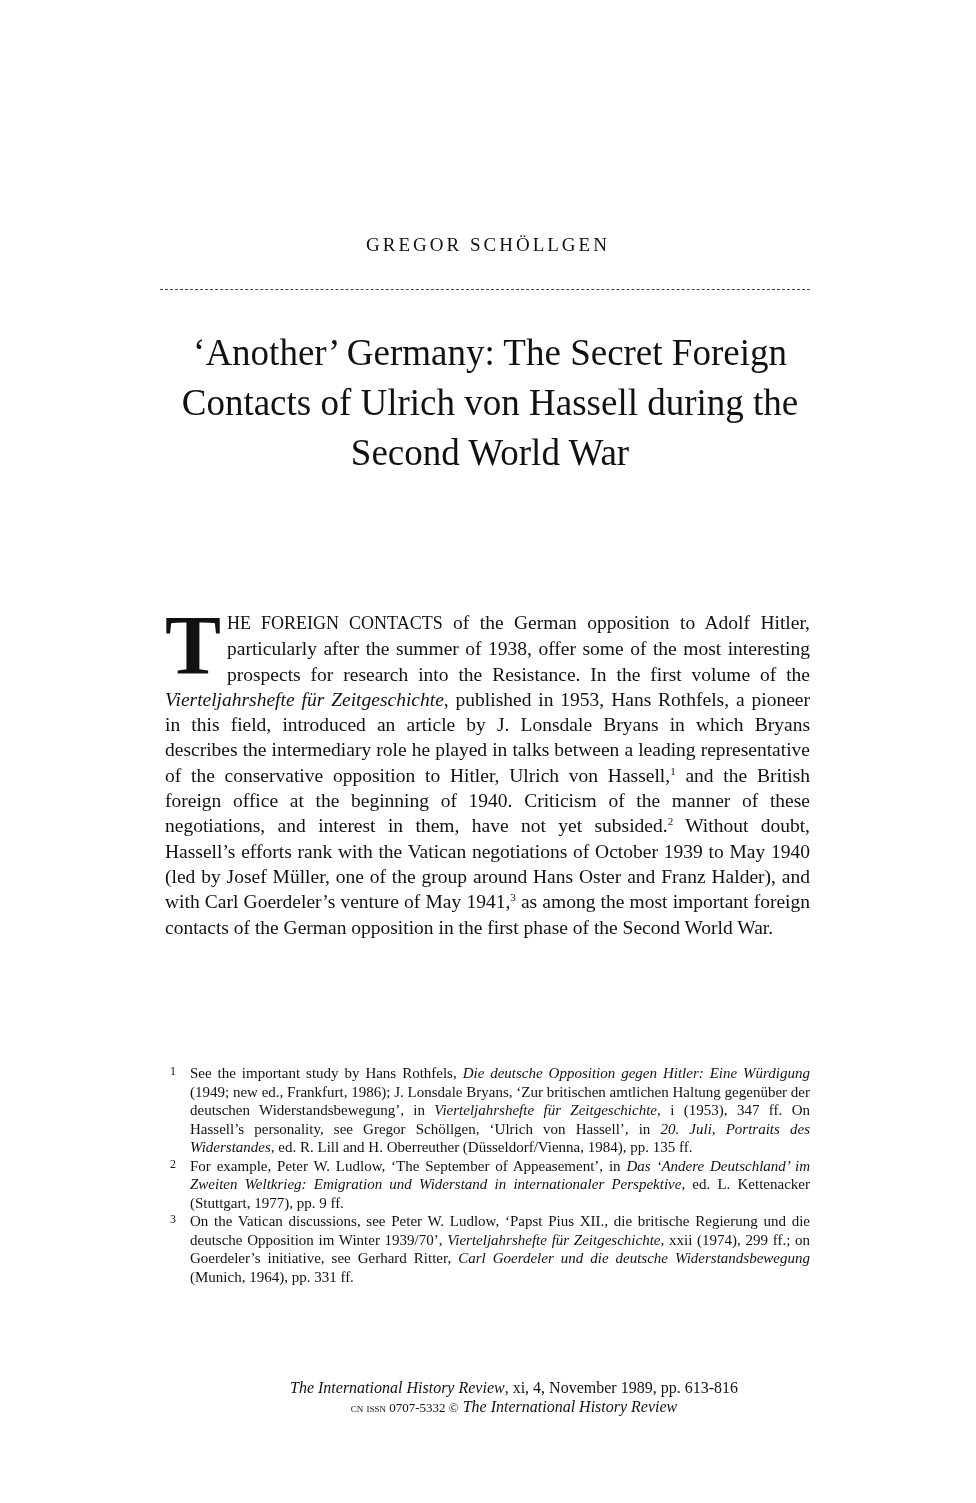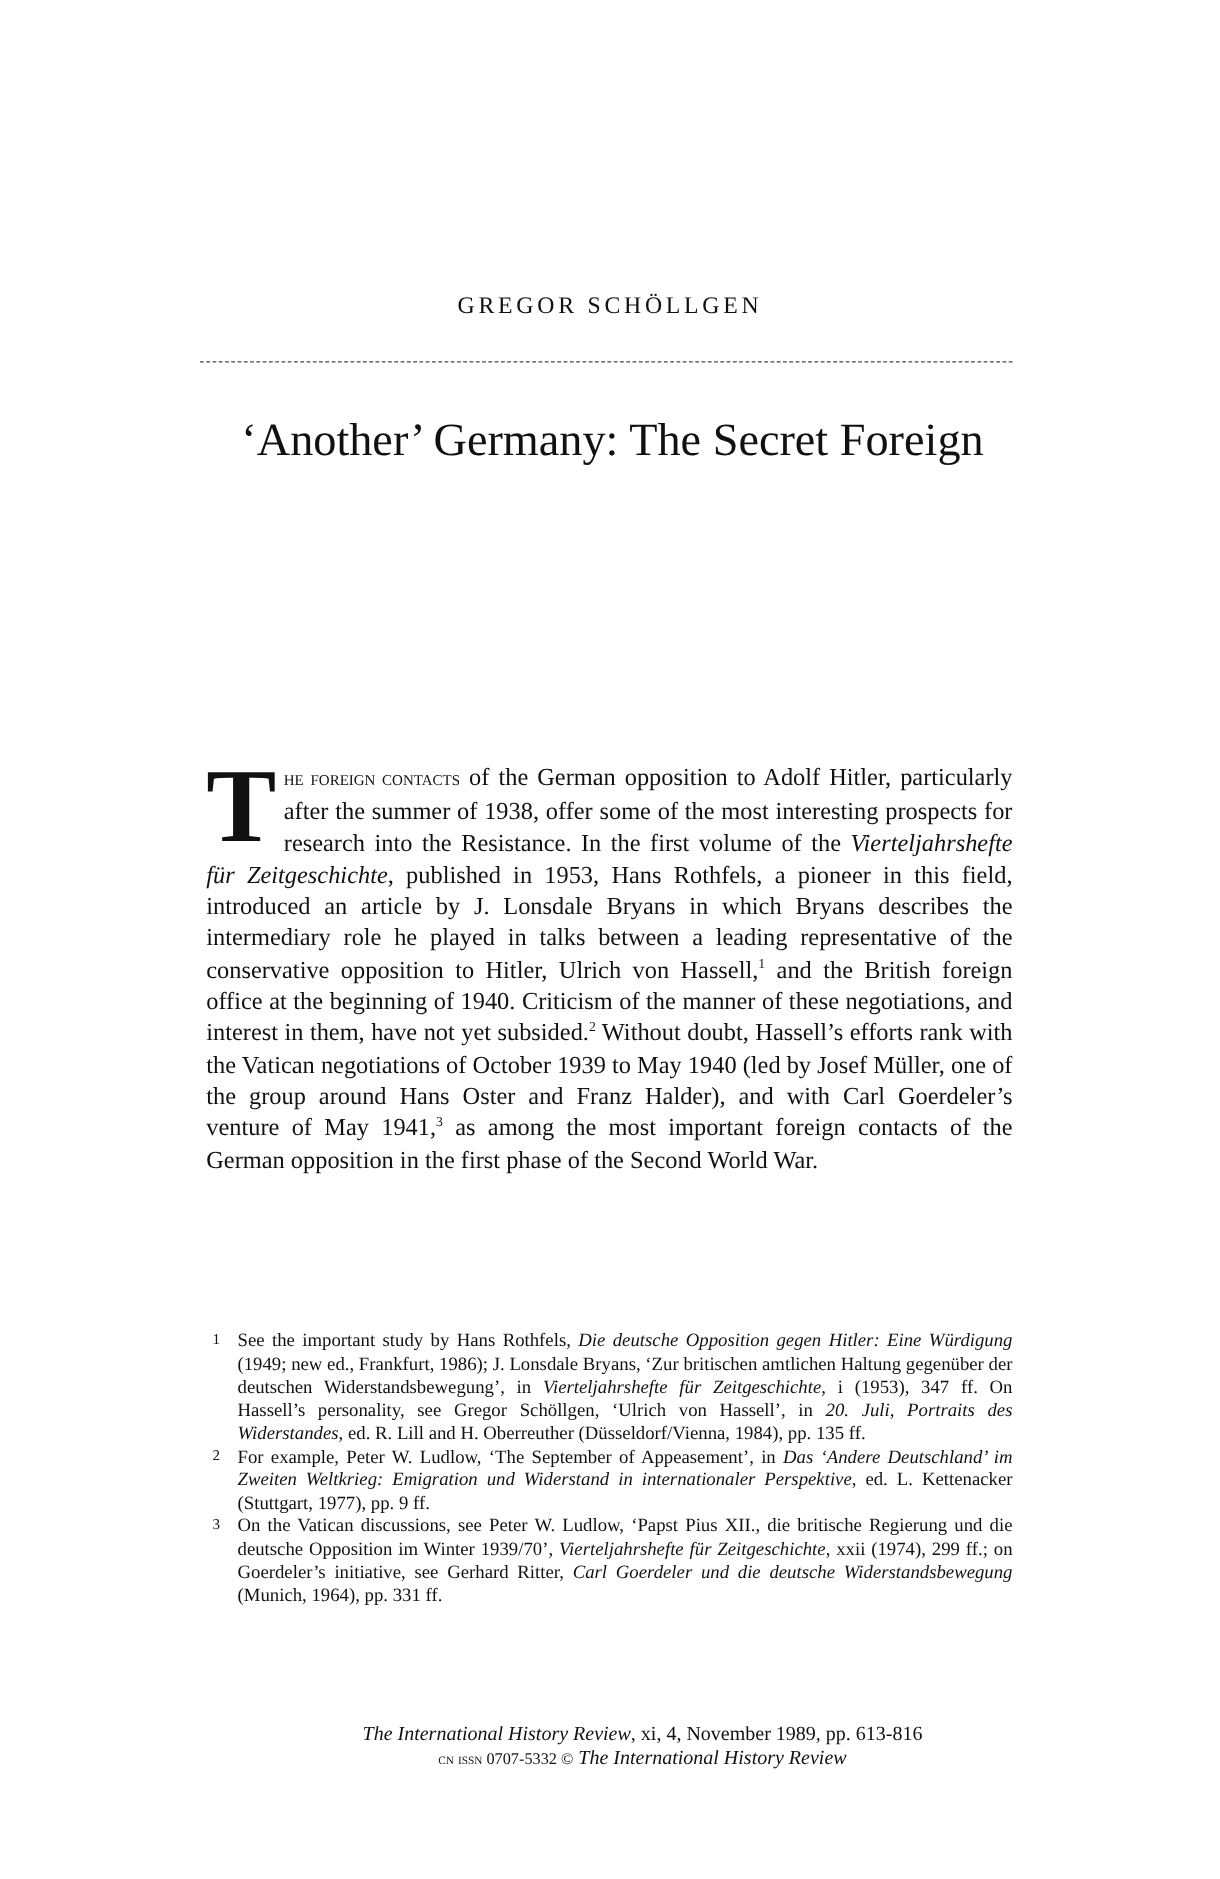--- a/index.html
+++ b/index.html
@@ -22,21 +22,21 @@
   }
   .body-text {
     position: absolute; top: 582px; left: 165px; width: 645px;
     font-size: 19.5px; line-height: 25.3px; text-align: justify;
   }
   .body-text p { margin: 0; }
   .body-text p.indent { text-indent: 22px; }
   .dropcap {
     float: left; font-size: 84px; line-height: 68px; margin: 2px 6px 0 0; font-weight: bold;
   }
-  .smallcaps { font-variant: small-caps; font-size: 12px; }
+  .smallcaps { font-variant: small-caps; font-size: 18px; }
   sup { font-size: 11px; line-height: 0; vertical-align: super; }
   .footnotes {
     position: absolute; top: 1036px; left: 170px; width: 640px;
     font-size: 15px; line-height: 18.5px; text-align: justify;
   }
   .fn { position: relative; padding-left: 20px; margin-bottom: 0; }
   .fn-num { position: absolute; left: 0; top: -2px; font-size: 12px; }
   .footer {
     position: absolute; top: 1350px; left: 0; width: 976px; text-align: center;
     font-size: 16px; line-height: 19px; padding-left: 26px;
@@ -45,20 +45,22 @@
   i { font-style: italic; }
 </style>
 </head>
 <body>
 
 <div class="page">
   <div class="author">GREGOR SCHÖLLGEN</div>
   <div class="rule"></div>
   <div class="title">
     <div>‘Another’ Germany: The Secret Foreign</div>
+    <div>Contacts of Ulrich von Hassell during the</div>
+    <div>Second World War</div>
   </div>
 
   <div class="body-text">
     <p><span class="dropcap">T</span><span class="smallcaps">HE FOREIGN CONTACTS</span><span> of the German opposition to Adolf Hitler, particularly after the summer of 1938, offer some of the most interesting prospects for research into the Resistance. In the first volume of the </span><i>Vierteljahrshefte für Zeitgeschichte</i><span>, published in 1953, Hans Rothfels, a pioneer in this field, introduced an article by J. Lonsdale Bryans in which Bryans describes the intermediary role he played in talks between a leading representative of the conservative opposition to Hitler, Ulrich von Hassell,</span><sup>1</sup><span> and the British foreign office at the beginning of 1940. Criticism of the manner of these negotiations, and interest in them, have not yet subsided.</span><sup>2</sup><span> Without doubt, Hassell’s efforts rank with the Vatican negotiations of October 1939 to May 1940 (led by Josef Müller, one of the group around Hans Oster and Franz Halder), and with Carl Goerdeler’s venture of May 1941,</span><sup>3</sup><span> as among the most important foreign contacts of the German opposition in the first phase of the Second World War.</span></p>
   </div>
 
   <div class="footnotes">
     <div class="fn">
       <span class="fn-num">1</span>
       <span>See the important study by Hans Rothfels, </span><i>Die deutsche Opposition gegen Hitler: Eine Würdigung</i><span> (1949; new ed., Frankfurt, 1986); J. Lonsdale Bryans, ‘Zur britischen amtlichen Haltung gegenüber der deutschen Widerstandsbewegung’, in </span><i>Vierteljahrshefte für Zeitgeschichte</i><span>, i (1953), 347 ff. On Hassell’s personality, see Gregor Schöllgen, ‘Ulrich von Hassell’, in </span><i>20. Juli, Portraits des Widerstandes</i><span>, ed. R. Lill and H. Oberreuther (Düsseldorf/Vienna, 1984), pp. 135 ff.</span>

